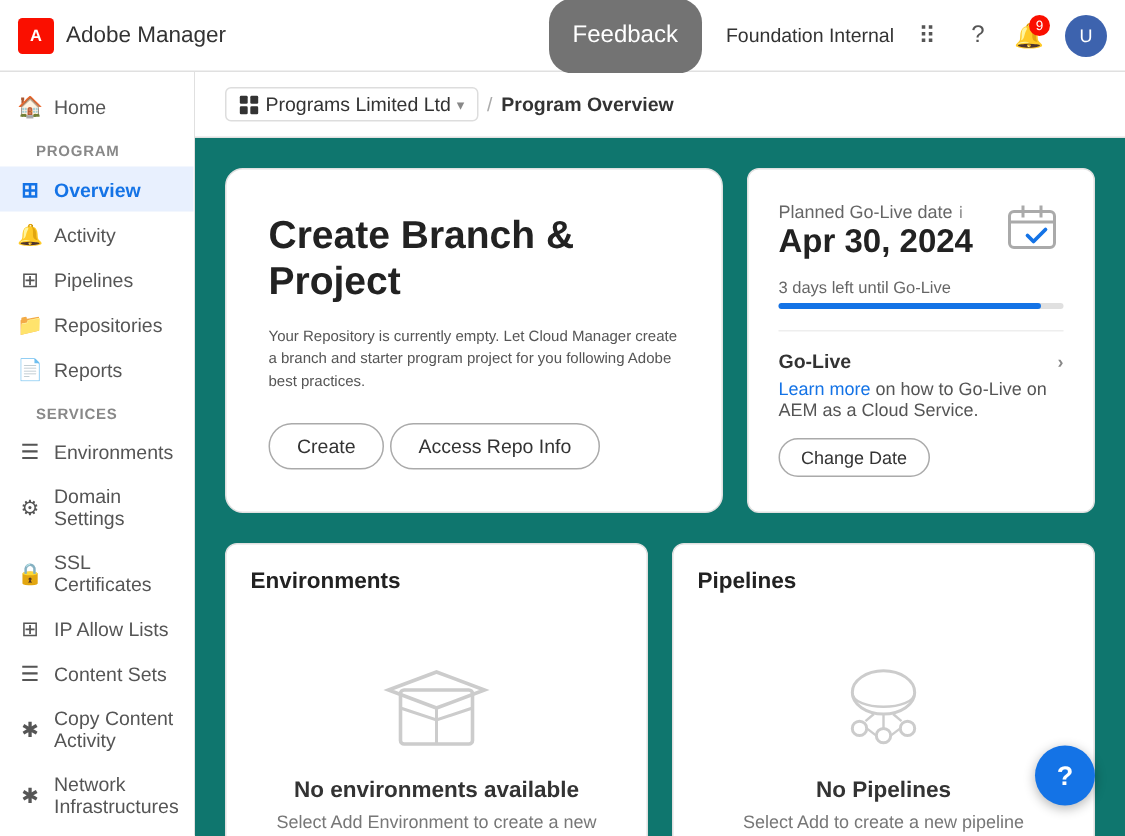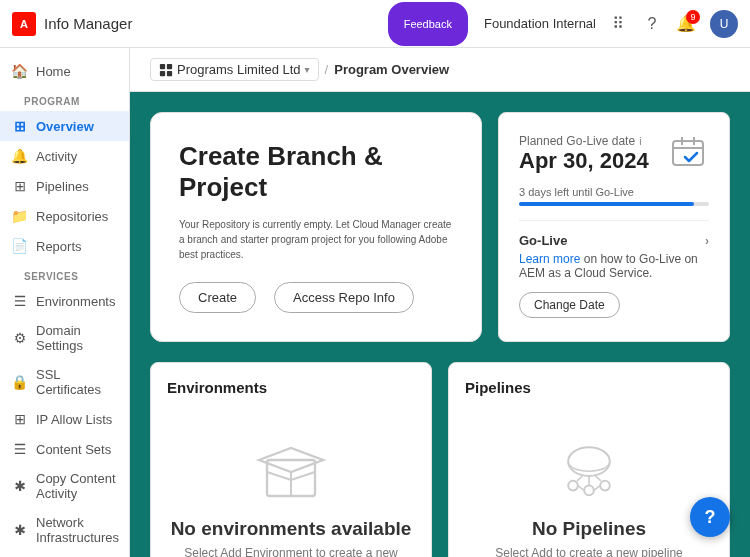--- a/index.html
+++ b/index.html
@@ -8,22 +8,22 @@
     
     .topnav {
       display: flex; align-items: center; height: 48px; background: #fff;
       border-bottom: 1px solid #e0e0e0; padding: 0 12px; position: fixed; top: 0; left: 0; right: 0; z-index: 100;
     }
     .topnav-logo { display: flex; align-items: center; gap: 8px; }
     .adobe-icon { width: 24px; height: 24px; background: #fa0f00; border-radius: 3px; display: flex; align-items: center; justify-content: center; color: #fff; font-weight: bold; font-size: 11px; }
     .topnav-title { font-size: 15px; font-weight: 400; color: #333; }
     .topnav-spacer { flex: 1; }
     .feedback-btn {
-      background: #6d28d9; color: #fff; border: none; border-radius: 16px;
-      padding: 16px 16px; font-size: 11px; cursor: pointer; margin-right: 16px;
+      background: #737373; color: #fff; border: none; border-radius: 16px;
+      padding: 16px 16px; font-size: 16px; cursor: pointer; margin-right: 16px;
     }
     .topnav-org { font-size: 13px; color: #333; margin-right: 12px; }
     .topnav-icons { display: flex; align-items: center; gap: 14px; }
     .topnav-icon { width: 20px; height: 20px; display: flex; align-items: center; justify-content: center; cursor: pointer; color: #555; font-size: 16px; position: relative; }
     .notif-badge {
       position: absolute; top: -4px; right: -4px; background: #fa0f00;
       color: #fff; border-radius: 50%; width: 14px; height: 14px; font-size: 9px;
       display: flex; align-items: center; justify-content: center;
     }
     .avatar { width: 28px; height: 28px; border-radius: 50%; background: #3d63ae; display: flex; align-items: center; justify-content: center; color: #fff; font-size: 12px; cursor: pointer; }
@@ -68,21 +68,21 @@
     
     .cards-row { display: flex; gap: 16px; margin-bottom: 20px; }
 
     
     .create-card {
       background: #fff; border-radius: 12px; padding: 28px 28px 28px;
       flex: 1; border: 1px solid #e0e0e0;
     }
     .create-card h2 { font-size: 26px; font-weight: 700; color: #222; line-height: 1.2; margin-bottom: 14px; }
     .create-card p { font-size: 10px; color: #555; margin-bottom: 20px; line-height: 1.5; }
-    .card-buttons { display: flex; gap: 18px; }
+    .card-buttons { display: flex; gap: 4px; }
     .btn-outline {
       border: 1px solid #aaa; background: #fff; border-radius: 16px;
       padding: 7px 18px; font-size: 13px; cursor: pointer; color: #333;
     }
 
     
     .golive-card {
       background: #fff; border-radius: 8px; padding: 20px 20px;
       width: 232px; flex-shrink: 0; border: 1px solid #e0e0e0;
     }
@@ -103,21 +103,21 @@
     }
 
     
     .bottom-row { display: flex; gap: 16px; }
     .bottom-card {
       flex: 1; background: #fff; border-radius: 8px; border: 1px solid #e0e0e0;
       padding: 16px; min-height: 180px;
     }
     .bottom-card h3 { font-size: 15px; font-weight: 700; margin-bottom: 12px; color: #222; }
     .empty-state { display: flex; flex-direction: column; align-items: center; padding: 20px 0; }
-    .empty-title { font-size: 19px; font-weight: 600; color: #333; margin-bottom: 6px; }
+    .empty-title { font-size: 15px; font-weight: 600; color: #333; margin-bottom: 6px; }
     .empty-desc { font-size: 12px; color: #777; text-align: center; }
 
     
     .box-svg, .pipeline-svg { width: 80px; height: 80px; margin-bottom: 10px; }
 
     
     .help-btn {
       position: fixed; bottom: 20px; right: 20px;
       width: 40px; height: 40px; background: #1473e6; border-radius: 50%;
       display: flex; align-items: center; justify-content: center;
@@ -130,21 +130,21 @@
     .chevron-down { font-size: 10px; color: #888; }
   </style>
 </head>
 <body>
 
 <nav class="topnav">
   <div class="topnav-logo">
     <div class="adobe-icon">
       <span>A</span>
     </div>
-    <span class="topnav-title">Info Manager</span>
+    <span class="topnav-title">Adobe Manager</span>
   </div>
   <div class="topnav-spacer"></div>
   <button class="feedback-btn">Feedback</button>
   <span class="topnav-org">Foundation Internal</span>
   <div class="topnav-icons">
     <div class="topnav-icon">⠿</div>
     <div class="topnav-icon">?</div>
     <div class="topnav-icon">
       🔔
       <span class="notif-badge">9</span>

